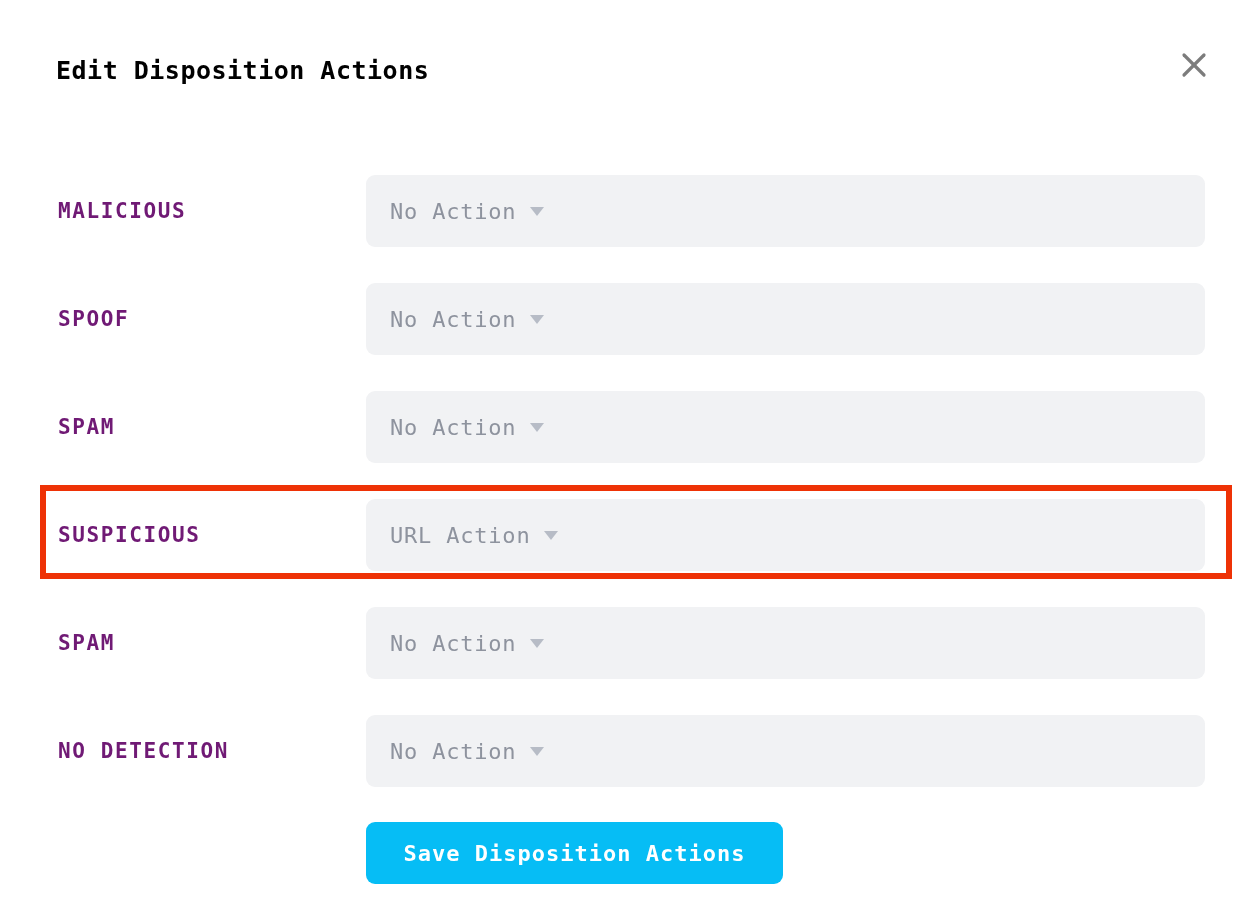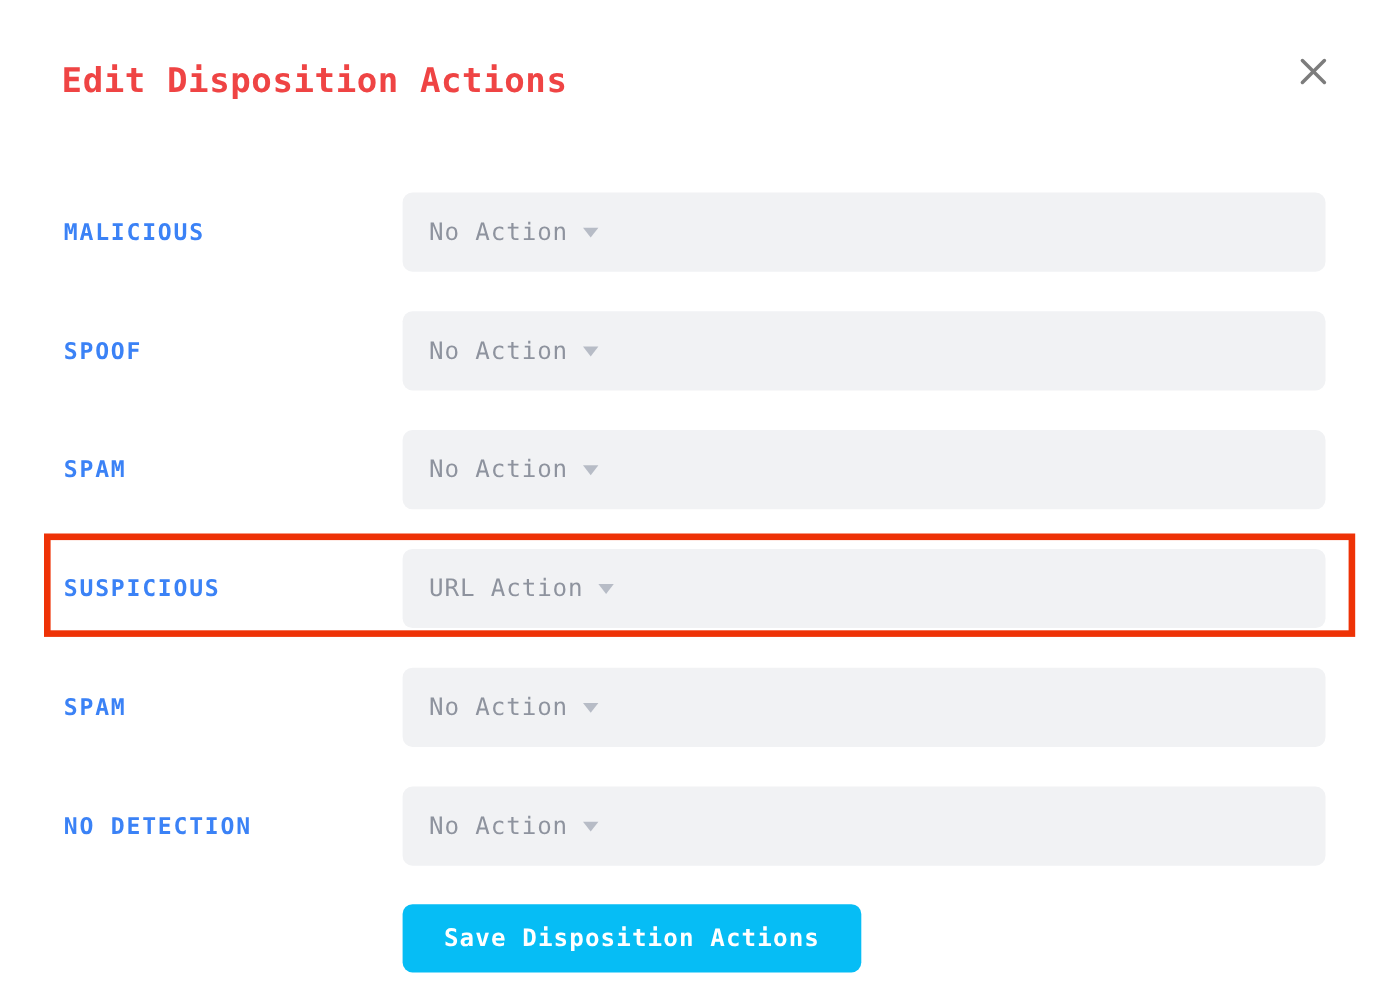--- a/index.html
+++ b/index.html
@@ -28,24 +28,24 @@
     position: absolute;
     top: 0;
     left: 0;
     right: 0;
     height: 150px;
   }
   .modal-title {
     position: absolute;
     left: 56px;
     top: 56px;
-    font-size: 31px;
+    font-size: 25px;
     font-weight: 700;
     letter-spacing: 0.5px;
-    color: #ef4444;
+    color: #000000;
     white-space: nowrap;
     line-height: 1.2;
   }
   .close-button {
     position: absolute;
     right: 44px;
     top: 44px;
     width: 42px;
     height: 42px;
     display: flex;
@@ -75,21 +75,21 @@
     align-items: center;
   }
   .row-label {
     position: absolute;
     left: 58px;
     top: 50%;
     transform: translateY(-50%);
     font-size: 21px;
     font-weight: 700;
     letter-spacing: 1.6px;
-    color: #3b82f6;
+    color: #701a75;
     white-space: nowrap;
   }
   .dropdown {
     position: absolute;
     left: 366px;
     width: 839px;
     height: 72px;
     background: #f1f2f4;
     border-radius: 9px;
     border: none;

